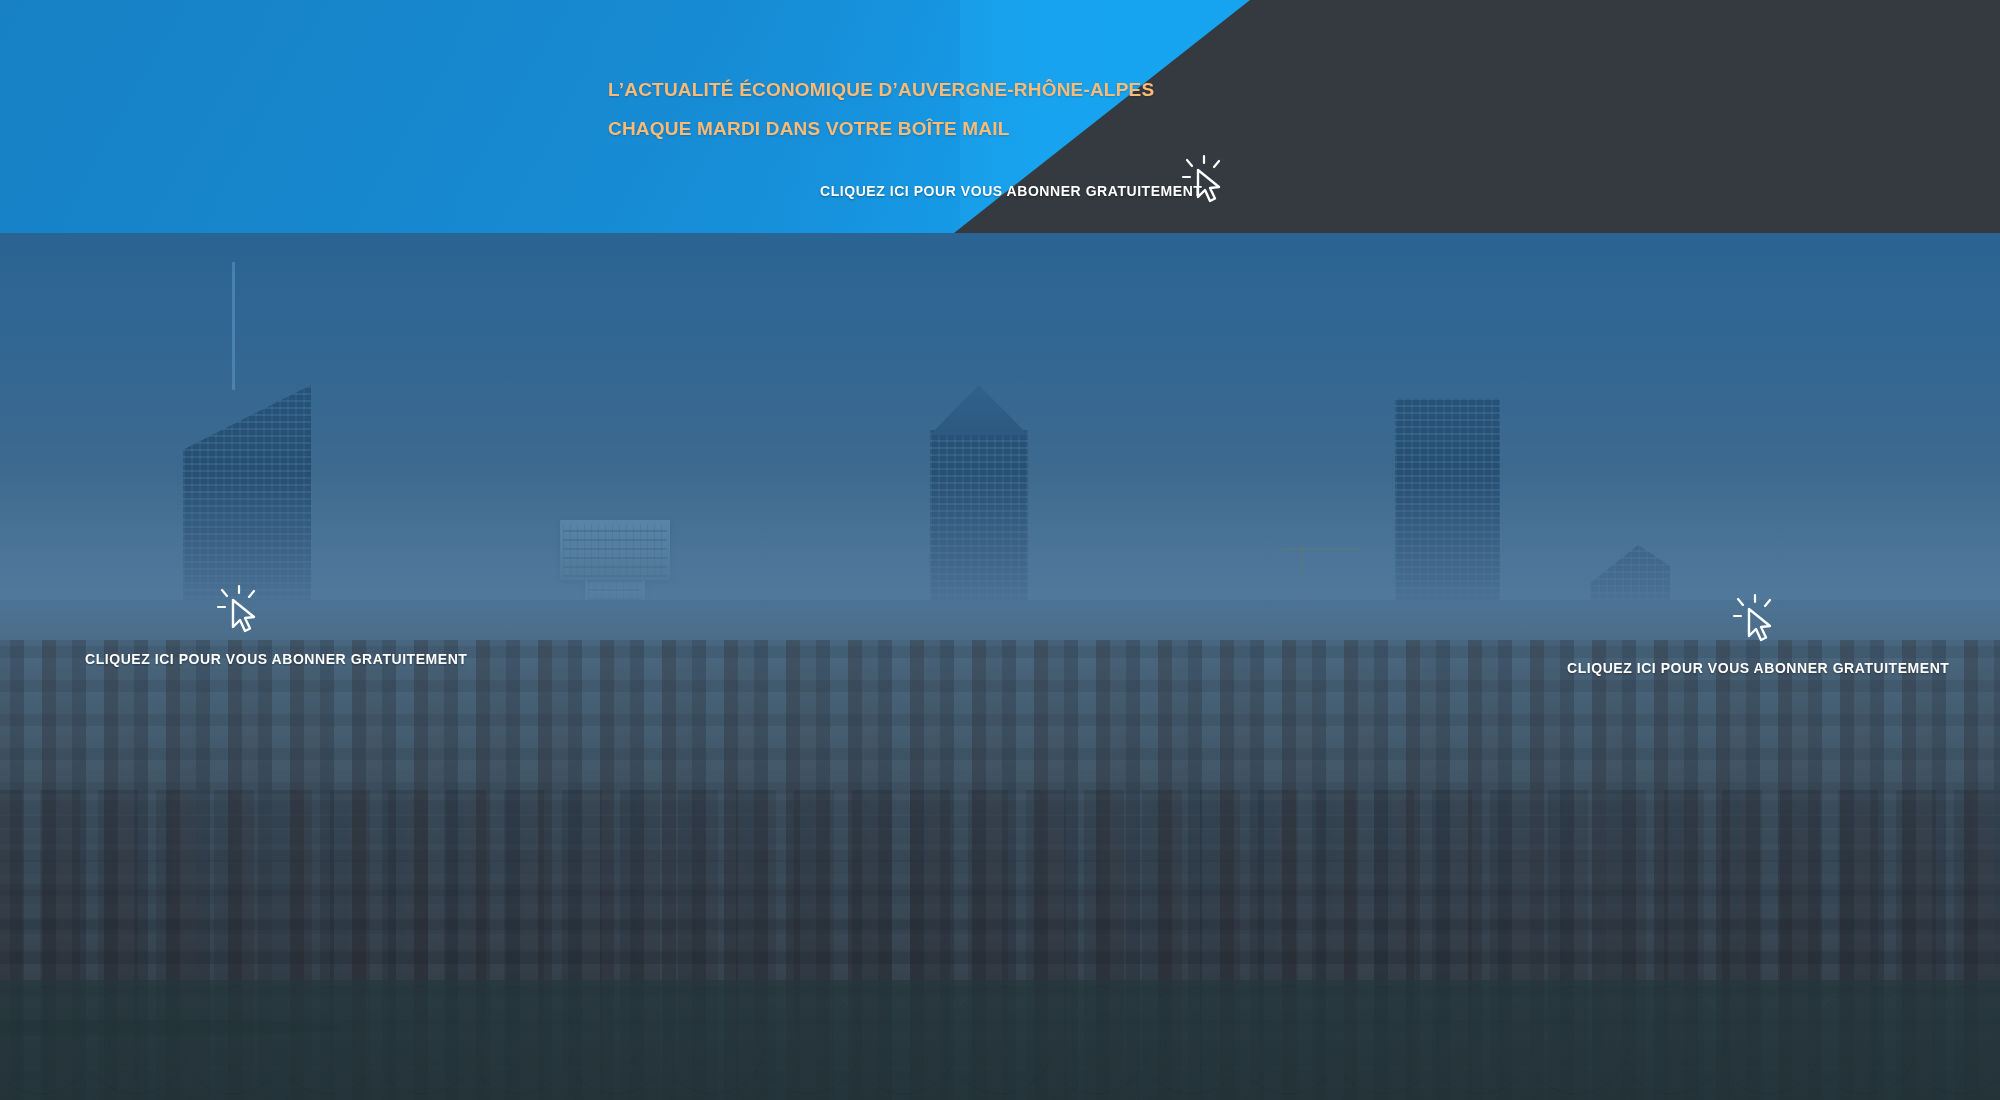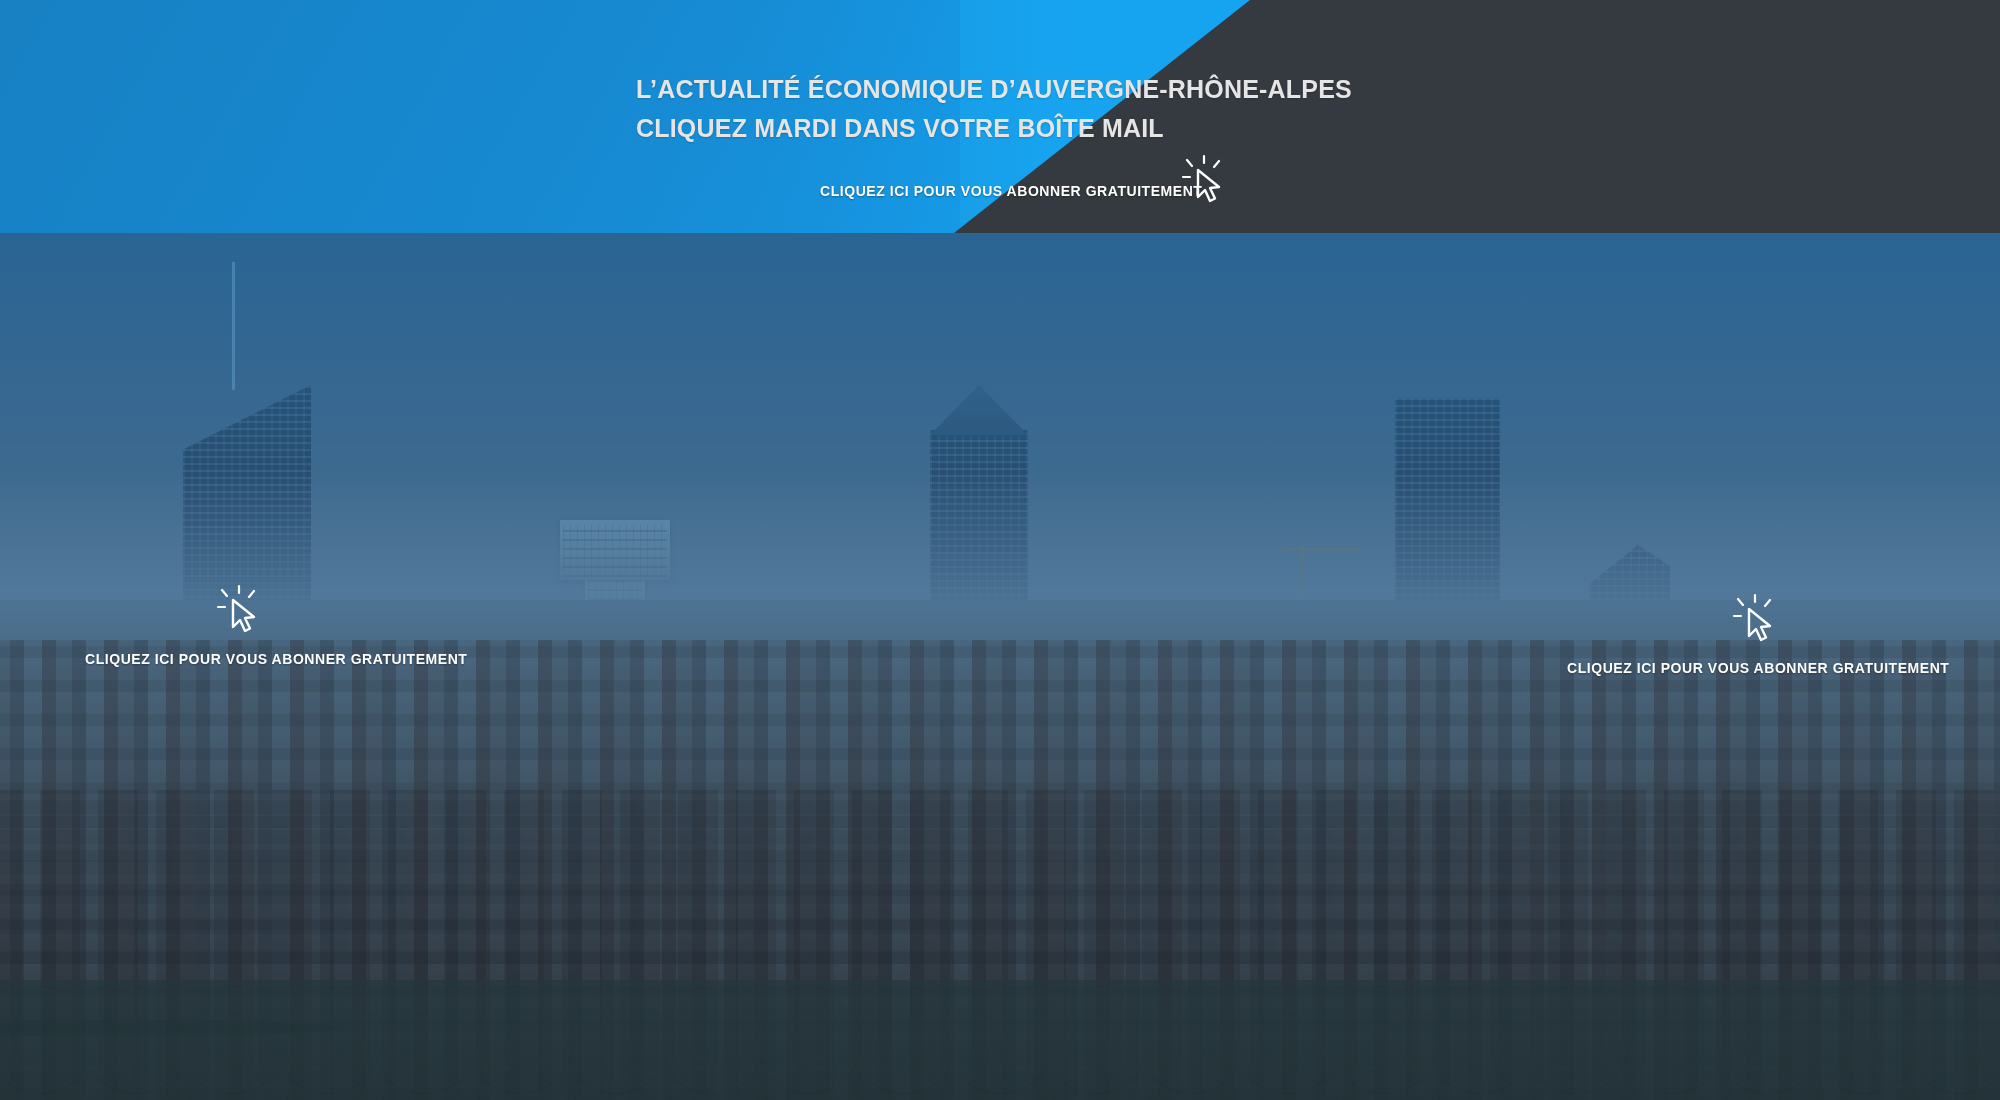--- a/index.html
+++ b/index.html
@@ -151,27 +151,26 @@
     width: 1150px; height: 233px;
     background: #343a40;
     clip-path: polygon(100% 0, 100% 100%, 104px 100%, 400px 0);
   }
 
   .headline {
     position: absolute;
     left: 608px;
     top: 70px;
     width: 900px;
-    color: #e5e5e5;
-    font-size: 25px;
+    color: #fdba74;
+    font-size: 19px;
     font-weight: bold;
     letter-spacing: .2px;
     line-height: 39px;
     text-shadow: 0 1px 2px rgba(0,0,0,.18);
-    margin-left: 28px;
   }
   .headline .l2 { display: block; }
 
   
   .cta {
     position: absolute;
     display: block;
     text-decoration: none;
     cursor: pointer;
   }
@@ -236,21 +235,21 @@
   <div class="tint"></div>
   <div class="tint2"></div>
 
   <div class="header-band">
     <div class="band-blue"></div>
     <div class="band-left-soft"></div>
     <div class="band-dark"></div>
 
     <div class="headline">
       <span class="l1">L’ACTUALITÉ ÉCONOMIQUE D’AUVERGNE-RHÔNE-ALPES</span>
-      <span class="l2">CLIQUEZ MARDI DANS VOTRE BOÎTE MAIL</span>
+      <span class="l2">CHAQUE MARDI DANS VOTRE BOÎTE MAIL</span>
     </div>
   </div>
 
   <a class="cta cta-top" href="#">
     <span class="cta-label">CLIQUEZ ICI POUR VOUS ABONNER GRATUITEMENT</span>
     <span class="cursor-icon">
       <svg viewBox="0 0 54 54" width="54" height="54" aria-hidden="true">
         <g stroke="#ffffff" stroke-width="2.2" stroke-linecap="round" fill="none">
           <line x1="9" y1="8" x2="14" y2="14"></line>
           <line x1="26" y1="4" x2="26" y2="11"></line>

